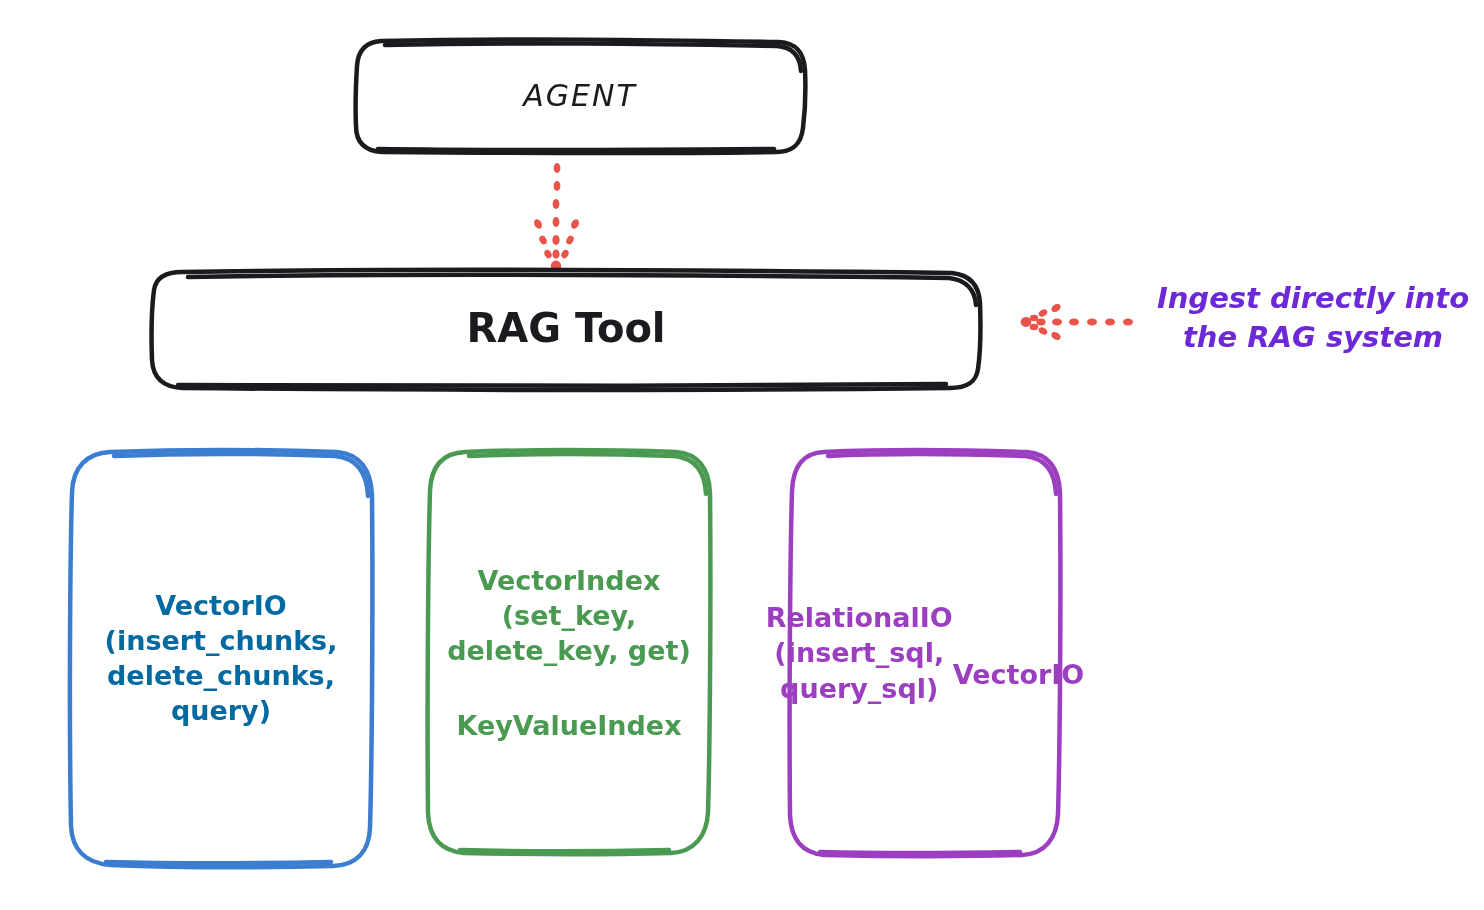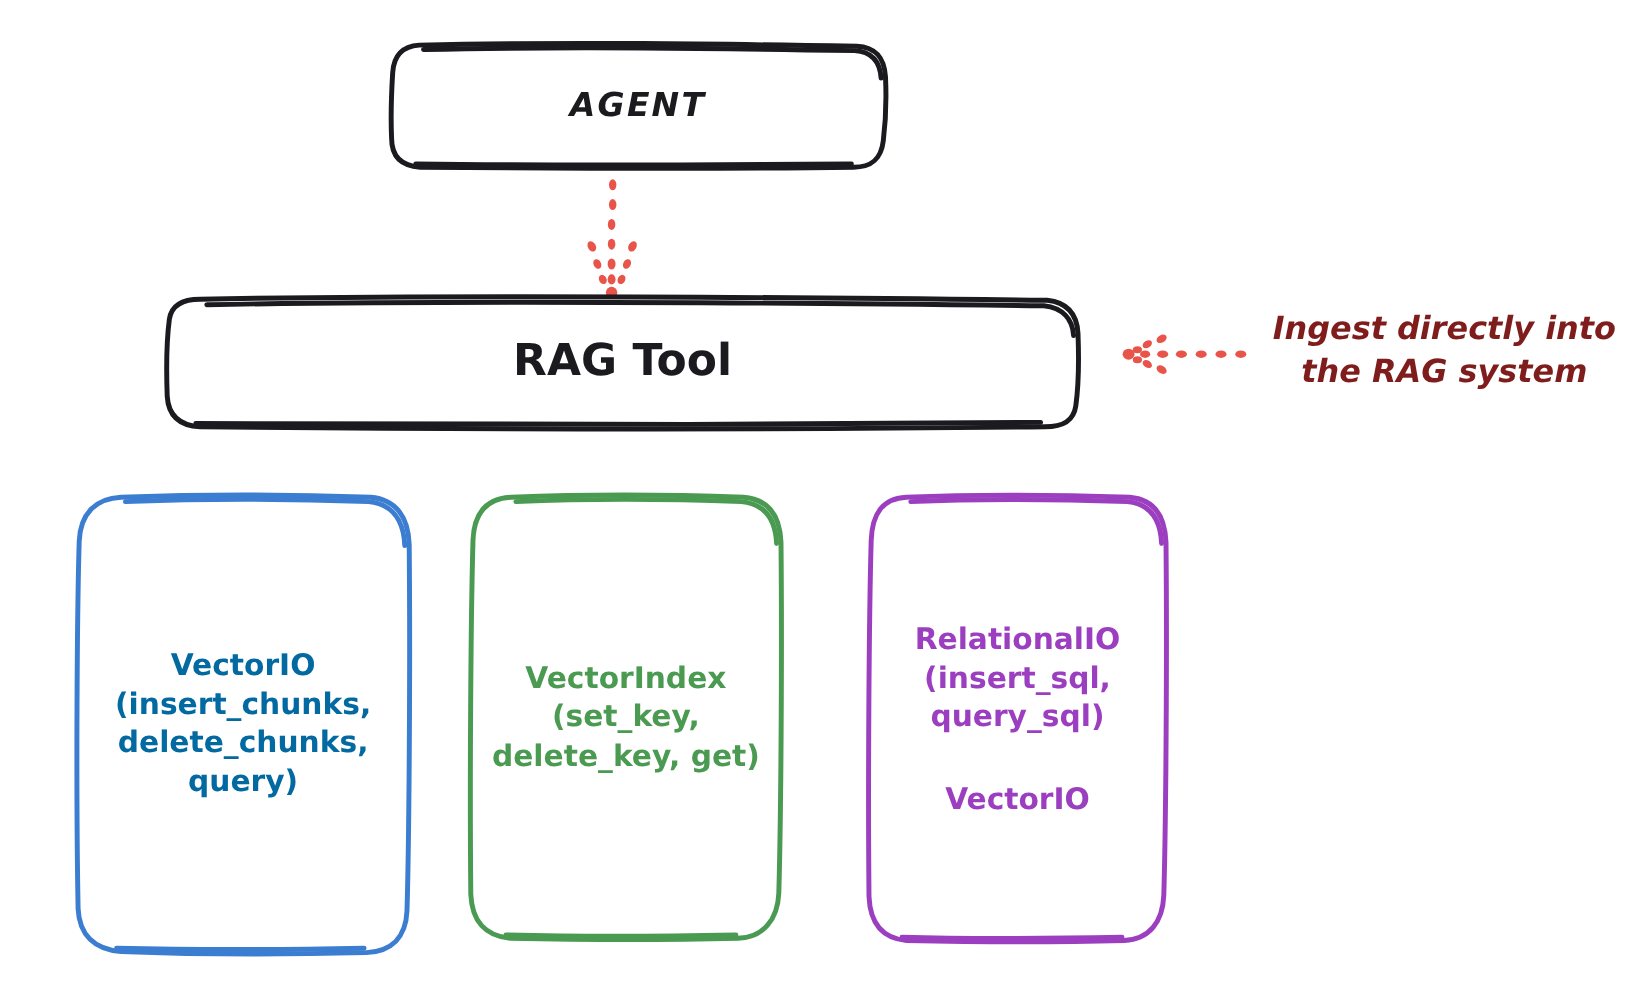--- a/index.html
+++ b/index.html
@@ -41,21 +41,21 @@
     white-space: pre-line;
     line-height: 1.28;
   }
 
   #node-agent {
     left: 355px; top: 40px; width: 450px; height: 113px;
   }
   #node-agent .node-label {
     font-size: 30px;
     font-style: italic;
-    font-weight: 700;
+    font-weight: 400;
     letter-spacing: 2px;
     color: #1b1b1f;
   }
 
   #node-rag-tool {
     left: 152px; top: 270px; width: 828px; height: 118px;
   }
   #node-rag-tool .node-label {
     font-size: 40px;
     font-weight: 600;
@@ -67,21 +67,20 @@
     flex-direction: column;
     justify-content: center;
   }
   #node-keyvalueio {
     left: 428px; top: 450px; width: 282px; height: 404px;
     flex-direction: column;
     justify-content: center;
   }
   #node-relationalio {
     left: 790px; top: 450px; width: 270px; height: 406px;
-    flex-direction: column;
     justify-content: center;
   }
 
   .store-api {
     font-size: 27px;
     font-weight: 600;
     white-space: pre-line;
     line-height: 1.30;
   }
   .store-index {
@@ -93,21 +92,21 @@
   .c-blue   { color: #0369a1; }
   .c-green  { color: #4a9a52; }
   .c-purple { color: #9b3fc0; }
 
   
   #annotation-ingest {
     position: absolute;
     left: 1148px;
     top: 279px;
     width: 330px;
-    color: #7f1d1d;
+    color: #6d28d9;
     font-size: 29px;
     font-weight: 600;
     font-style: italic;
     line-height: 1.33;
     text-align: center;
     white-space: pre-line;
   }
 </style>
 </head>
 <body>
@@ -233,20 +232,21 @@
     <div class="store-api c-blue">VectorIO
 (insert_chunks,
 delete_chunks,
 query)</div>
   </div>
 
   <div class="node" id="node-keyvalueio">
     <div class="store-api c-green">VectorIndex
 (set_key,
 delete_key, get)</div>
+    <div class="store-index c-green">KeyValueIndex</div>
   </div>
 
   <div class="node" id="node-relationalio">
     <div class="store-api c-purple">RelationalIO
 (insert_sql,
 query_sql)</div>
     <div class="store-index c-purple">VectorIO</div>
   </div>
 
   <div id="annotation-ingest">Ingest directly into

